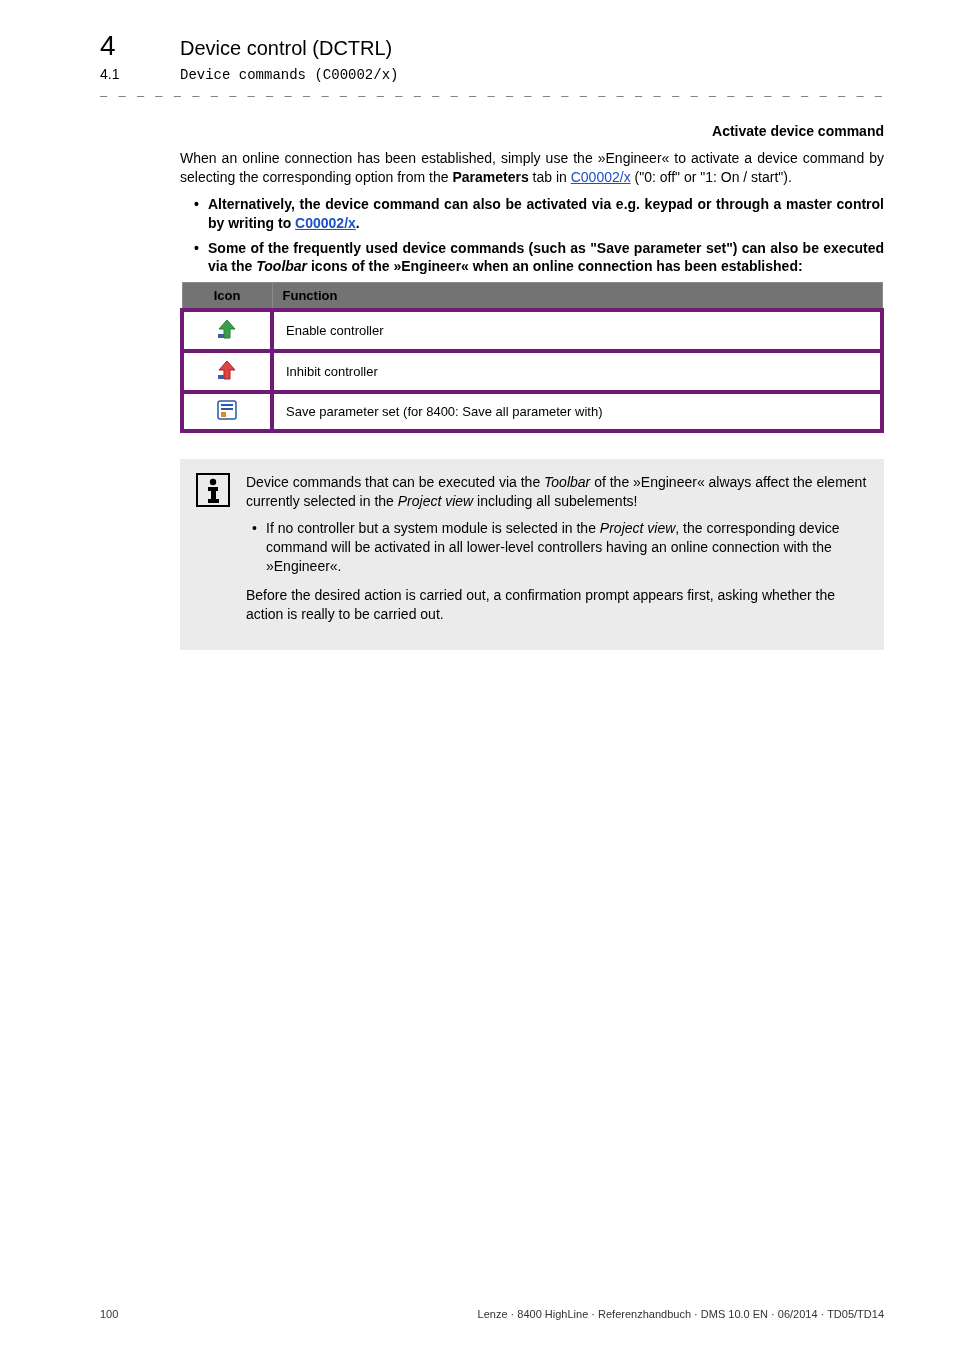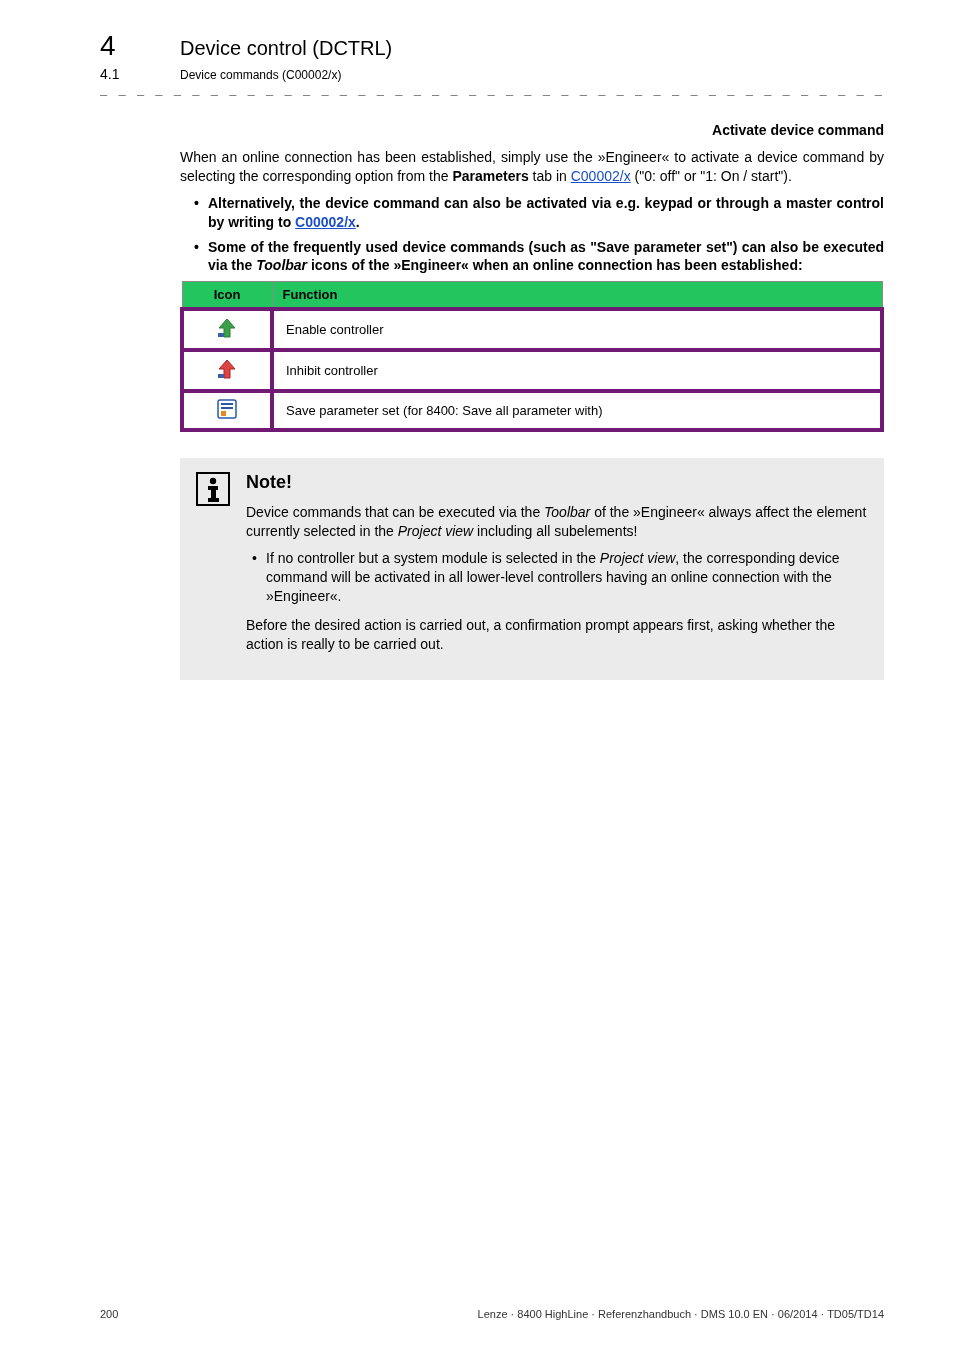--- a/index.html
+++ b/index.html
@@ -3,31 +3,31 @@
 <meta charset="utf-8">
 <style>
   * { box-sizing: border-box; margin: 0; padding: 0; }
   html, body { width: 954px; height: 1350px; background: #fff; font-family: Arial, Helvetica, sans-serif; color: #000; }
   .page { width: 954px; height: 1350px; position: relative; padding: 30px 70px 30px 100px; }
   .header-row { display: flex; align-items: baseline; margin-bottom: 4px; }
   .chapnum { font-size: 28px; font-weight: 400; width: 80px; }
   .chaptitle { font-size: 20px; font-weight: 400; }
   .subrow { display: flex; align-items: baseline; }
   .subnum { font-size: 14px; width: 80px; }
-  .subtitle { font-size: 12px; }
+  .subtitle { font-size: 14px; font-family: Liberation Mono, monospace; }
   .dashline { font-family: monospace; font-size: 12px; letter-spacing: 2px; white-space: nowrap; overflow: hidden; color: #000; margin-bottom: 26px; }
   .content { margin-left: 80px; }
   .h3 { font-weight: 700; font-size: 14px; margin-bottom: 10px; text-align: right; }
   .para { font-size: 14px; line-height: 1.35; text-align: justify; margin-bottom: 8px; }
   .link { color: #1a4fc7; text-decoration: underline; }
   ul.bullets { list-style: none; margin: 4px 0 0 14px; font-weight: bold; }
   ul.bullets > li { font-size: 14px; line-height: 1.35; position: relative; padding-left: 14px; margin-bottom: 6px; text-align: justify; }
   ul.bullets > li::before { content: "•"; position: absolute; left: 0; top: 0; }
   table.icons { width: 100%; border-collapse: collapse; border: 1px solid #8a8a8a; margin-top: 4px; margin-bottom: 26px; }
-  table.icons th { background: #22c55e; font-size: 13px; font-weight: 700; text-align: left; padding: 5px 10px; border: 1px solid #8a8a8a; }
+  table.icons th { background: #737373; font-size: 13px; font-weight: 700; text-align: left; padding: 5px 10px; border: 1px solid #8a8a8a; }
   table.icons td { font-size: 13px; padding: 6px 12px; border: 4px solid #701a75; vertical-align: middle; }
   table.icons th.iconcol, table.icons td.iconcol { width: 90px; text-align: center; }
   .svgicon { display: inline-block; vertical-align: middle; }
   .notebox { background: #ebebeb; display: flex; padding: 14px 16px 18px 16px; margin-left: 0; }
   .notebox .nicon { width: 40px; flex: 0 0 40px; }
   .notebox .nbody { flex: 1; padding-left: 10px; }
   .notebox .ntitle { font-size: 18px; font-weight: 700; margin-bottom: 10px; }
   .notebox .npara { font-size: 14px; line-height: 1.35; margin-bottom: 8px; }
   .notebox ul.nlist { list-style: none; margin: 2px 0 10px 6px; }
   .notebox ul.nlist > li { font-size: 14px; line-height: 1.35; position: relative; padding-left: 14px; }
@@ -119,31 +119,30 @@
           <svg width="34" height="34" viewBox="0 0 34 34">
             <rect x="1" y="1" width="32" height="32" fill="none" stroke="#000" stroke-width="2"></rect>
             <circle cx="17" cy="9" r="3.2" fill="#000"></circle>
             <rect x="12" y="14" width="10" height="4" fill="#000"></rect>
             <rect x="15" y="14" width="5" height="14" fill="#000"></rect>
             <rect x="12" y="26" width="11" height="4" fill="#000"></rect>
           </svg>
         </span>
       </div>
       <div class="nbody">
-        <div class="ntitle">Note!</div>
         <p class="npara">
           <span>Device commands that can be executed via the </span><span class="italic">Toolbar</span><span> of the »Engineer« always affect the element currently selected in the </span><span class="italic">Project view</span><span> including all subelements!</span>
         </p>
         <ul class="nlist">
           <li>
             <span>If no controller but a system module is selected in the </span><span class="italic">Project view</span><span>, the corresponding device command will be activated in all lower-level controllers having an online connection with the »Engineer«.</span>
           </li>
         </ul>
         <p class="npara">Before the desired action is carried out, a confirmation prompt appears first, asking whether the action is really to be carried out.</p>
       </div>
     </div>
   </div>
 
   <div class="footer">
-    <div>200</div>
+    <div>100</div>
     <div>Lenze · 8400 HighLine · Referenzhandbuch · DMS 10.0 EN · 06/2014 · TD05/TD14</div>
   </div>
 </div>
 
 </body></html>

